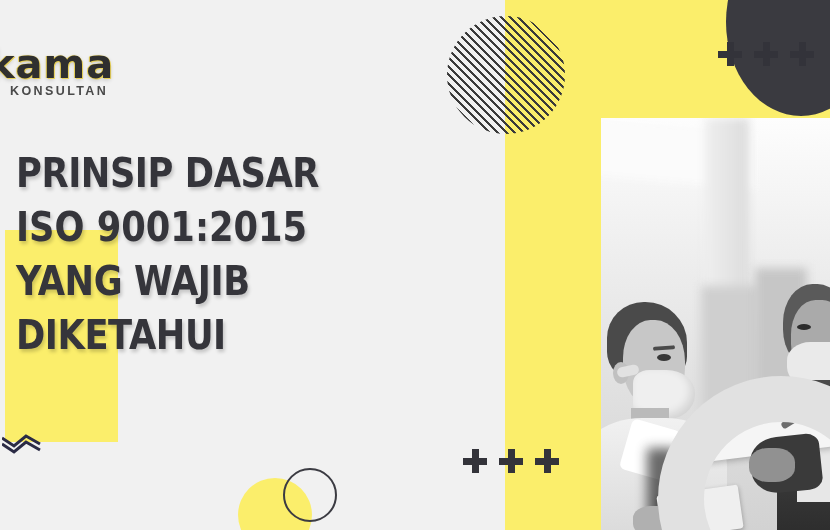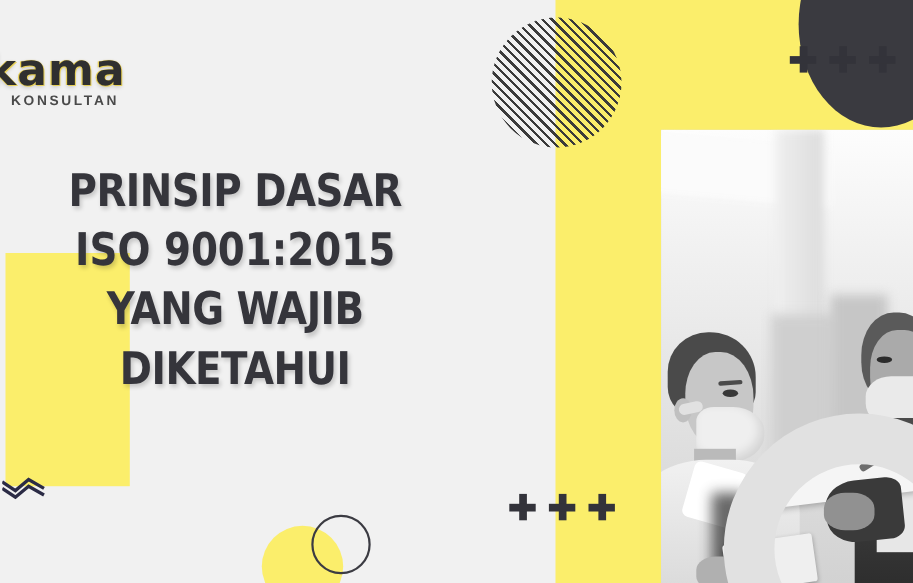--- a/index.html
+++ b/index.html
@@ -407,21 +407,20 @@
     margin: 0;
     padding-left: 24px;
   }
 
   
   .headline {
     position: absolute;
     left: 16px;
     top: 146px;
     width: 460px;
-    text-align: center;
   }
   .headline h1 {
     margin: 0;
     font-family: "DejaVu Sans", sans-serif;
     font-weight: 700;
     font-size: 41px;
     line-height: 54px;
     letter-spacing: -0.5px;
     color: #35353b;
     text-transform: uppercase;

